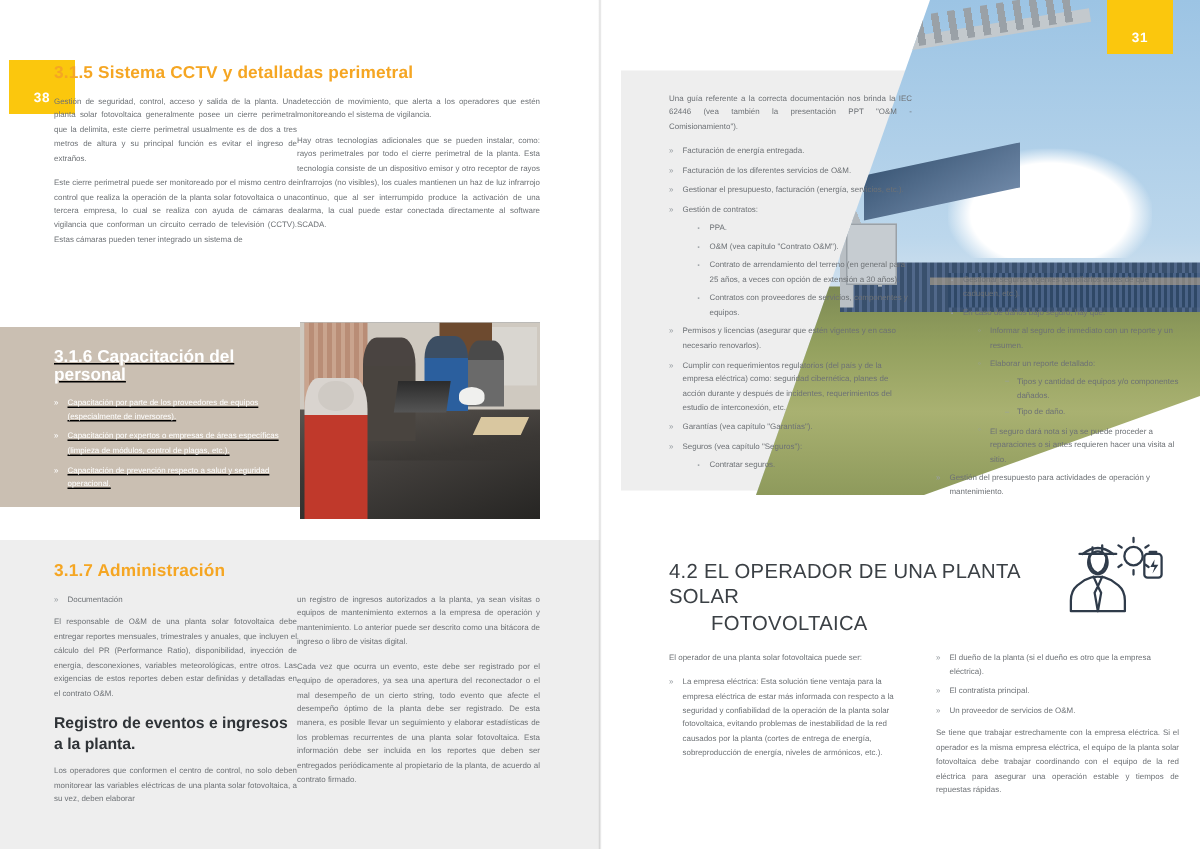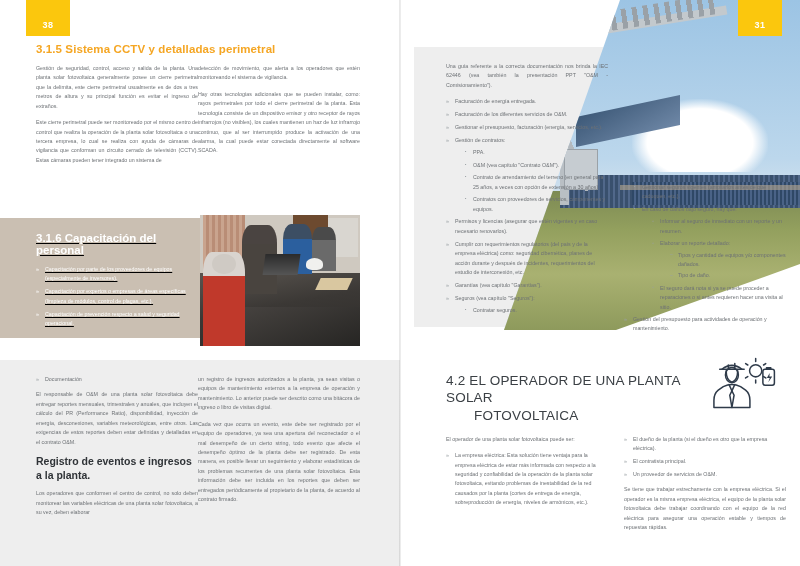--- a/index.html
+++ b/index.html
@@ -10,21 +10,21 @@
   
   .page{position:absolute;top:0;height:566px;width:400px;background:#ffffff;overflow:hidden;}
   .page-left{left:0;}
   .page-right{left:400px;}
 
   
   .folio{position:absolute;top:0;width:44px;height:36px;background:#fbc70d;
          color:#ffffff;font-size:9px;font-weight:700;letter-spacing:.5px;
          display:flex;align-items:flex-end;justify-content:center;padding-bottom:6px;
          box-sizing:border-box;}
-  .folio-left{left:26px;}
+  .folio-left{left:6px;margin-top:40px;}
   .folio-right{right:18px;justify-content:center;}
 
   
   .h-orange{color:#f5a623;font-size:11.5px;font-weight:700;letter-spacing:.1px;margin:0 0 9px 0;}
   .h-white{color:#ffffff;font-size:11.5px;font-weight:700;margin:0 0 9px 0;}
   .h-black{color:#2f3337;font-size:10.5px;font-weight:700;margin:0 0 7px 0;line-height:1.35;}
 
   p.body{font-size:5.3px;line-height:1.78;color:#6d7175;text-align:justify;margin:0 0 7px 0;}
   p.body.last{margin-bottom:0;}
 
@@ -187,20 +187,21 @@
           <div class="helmet"></div>
           <div class="paper"></div>
         <div class="p1">
             <h></h>
           </div>
       </div>
     </div>
 
     <div class="band-grey"></div>
     <div class="sec317">
+      <div class="h-orange">3.1.7 Administración</div>
       <div class="cols2">
         <div class="col">
           <ul class="bul">
             <li>Documentación</li>
           </ul>
           <p class="body">El responsable de O&amp;M de una planta solar fotovoltaica debe entregar reportes mensuales, trimestrales y anuales, que incluyen el cálculo del PR (Performance Ratio), disponibilidad, inyección de energía, desconexiones, variables meteorológicas, entre otros. Las exigencias de estos reportes deben estar definidas y detalladas en el contrato O&amp;M.</p>
           <div class="h-black">Registro de eventos e ingresos a la planta.</div>
           <p class="body last">Los operadores que conformen el centro de control, no solo deben monitorear las variables eléctricas de una planta solar fotovoltaica, a su vez, deben elaborar</p>
         </div>
         <div class="col">

